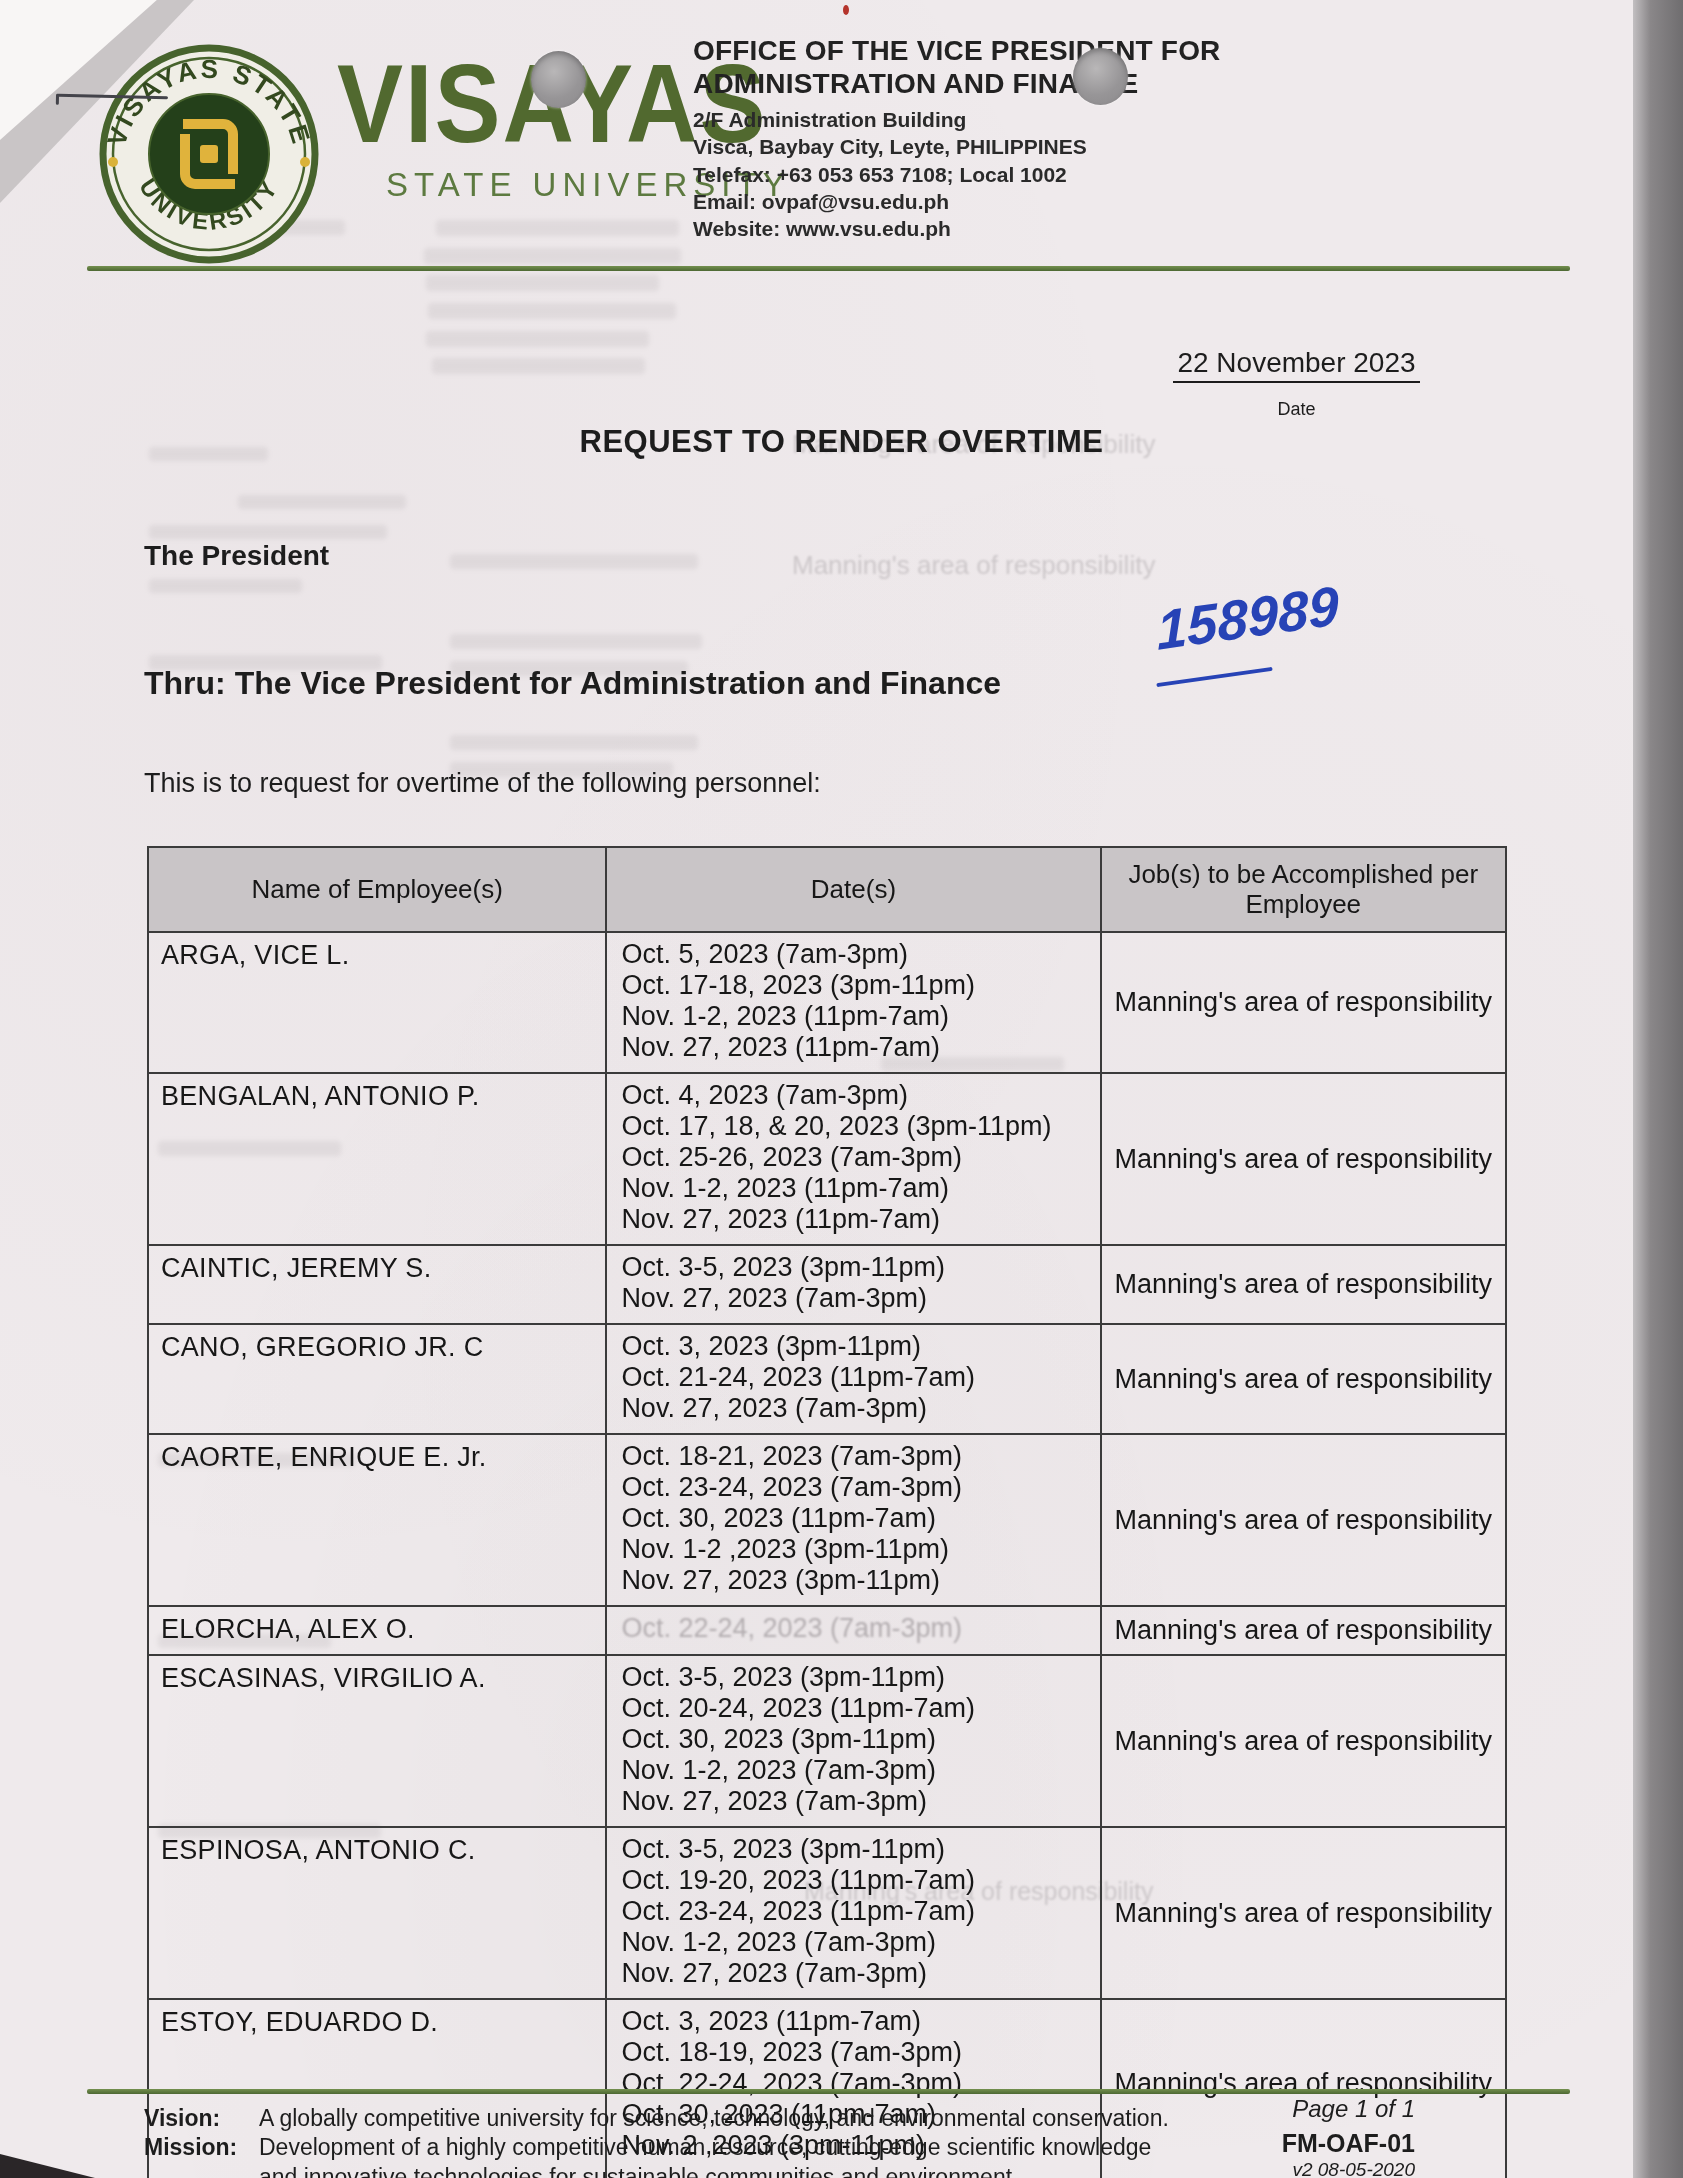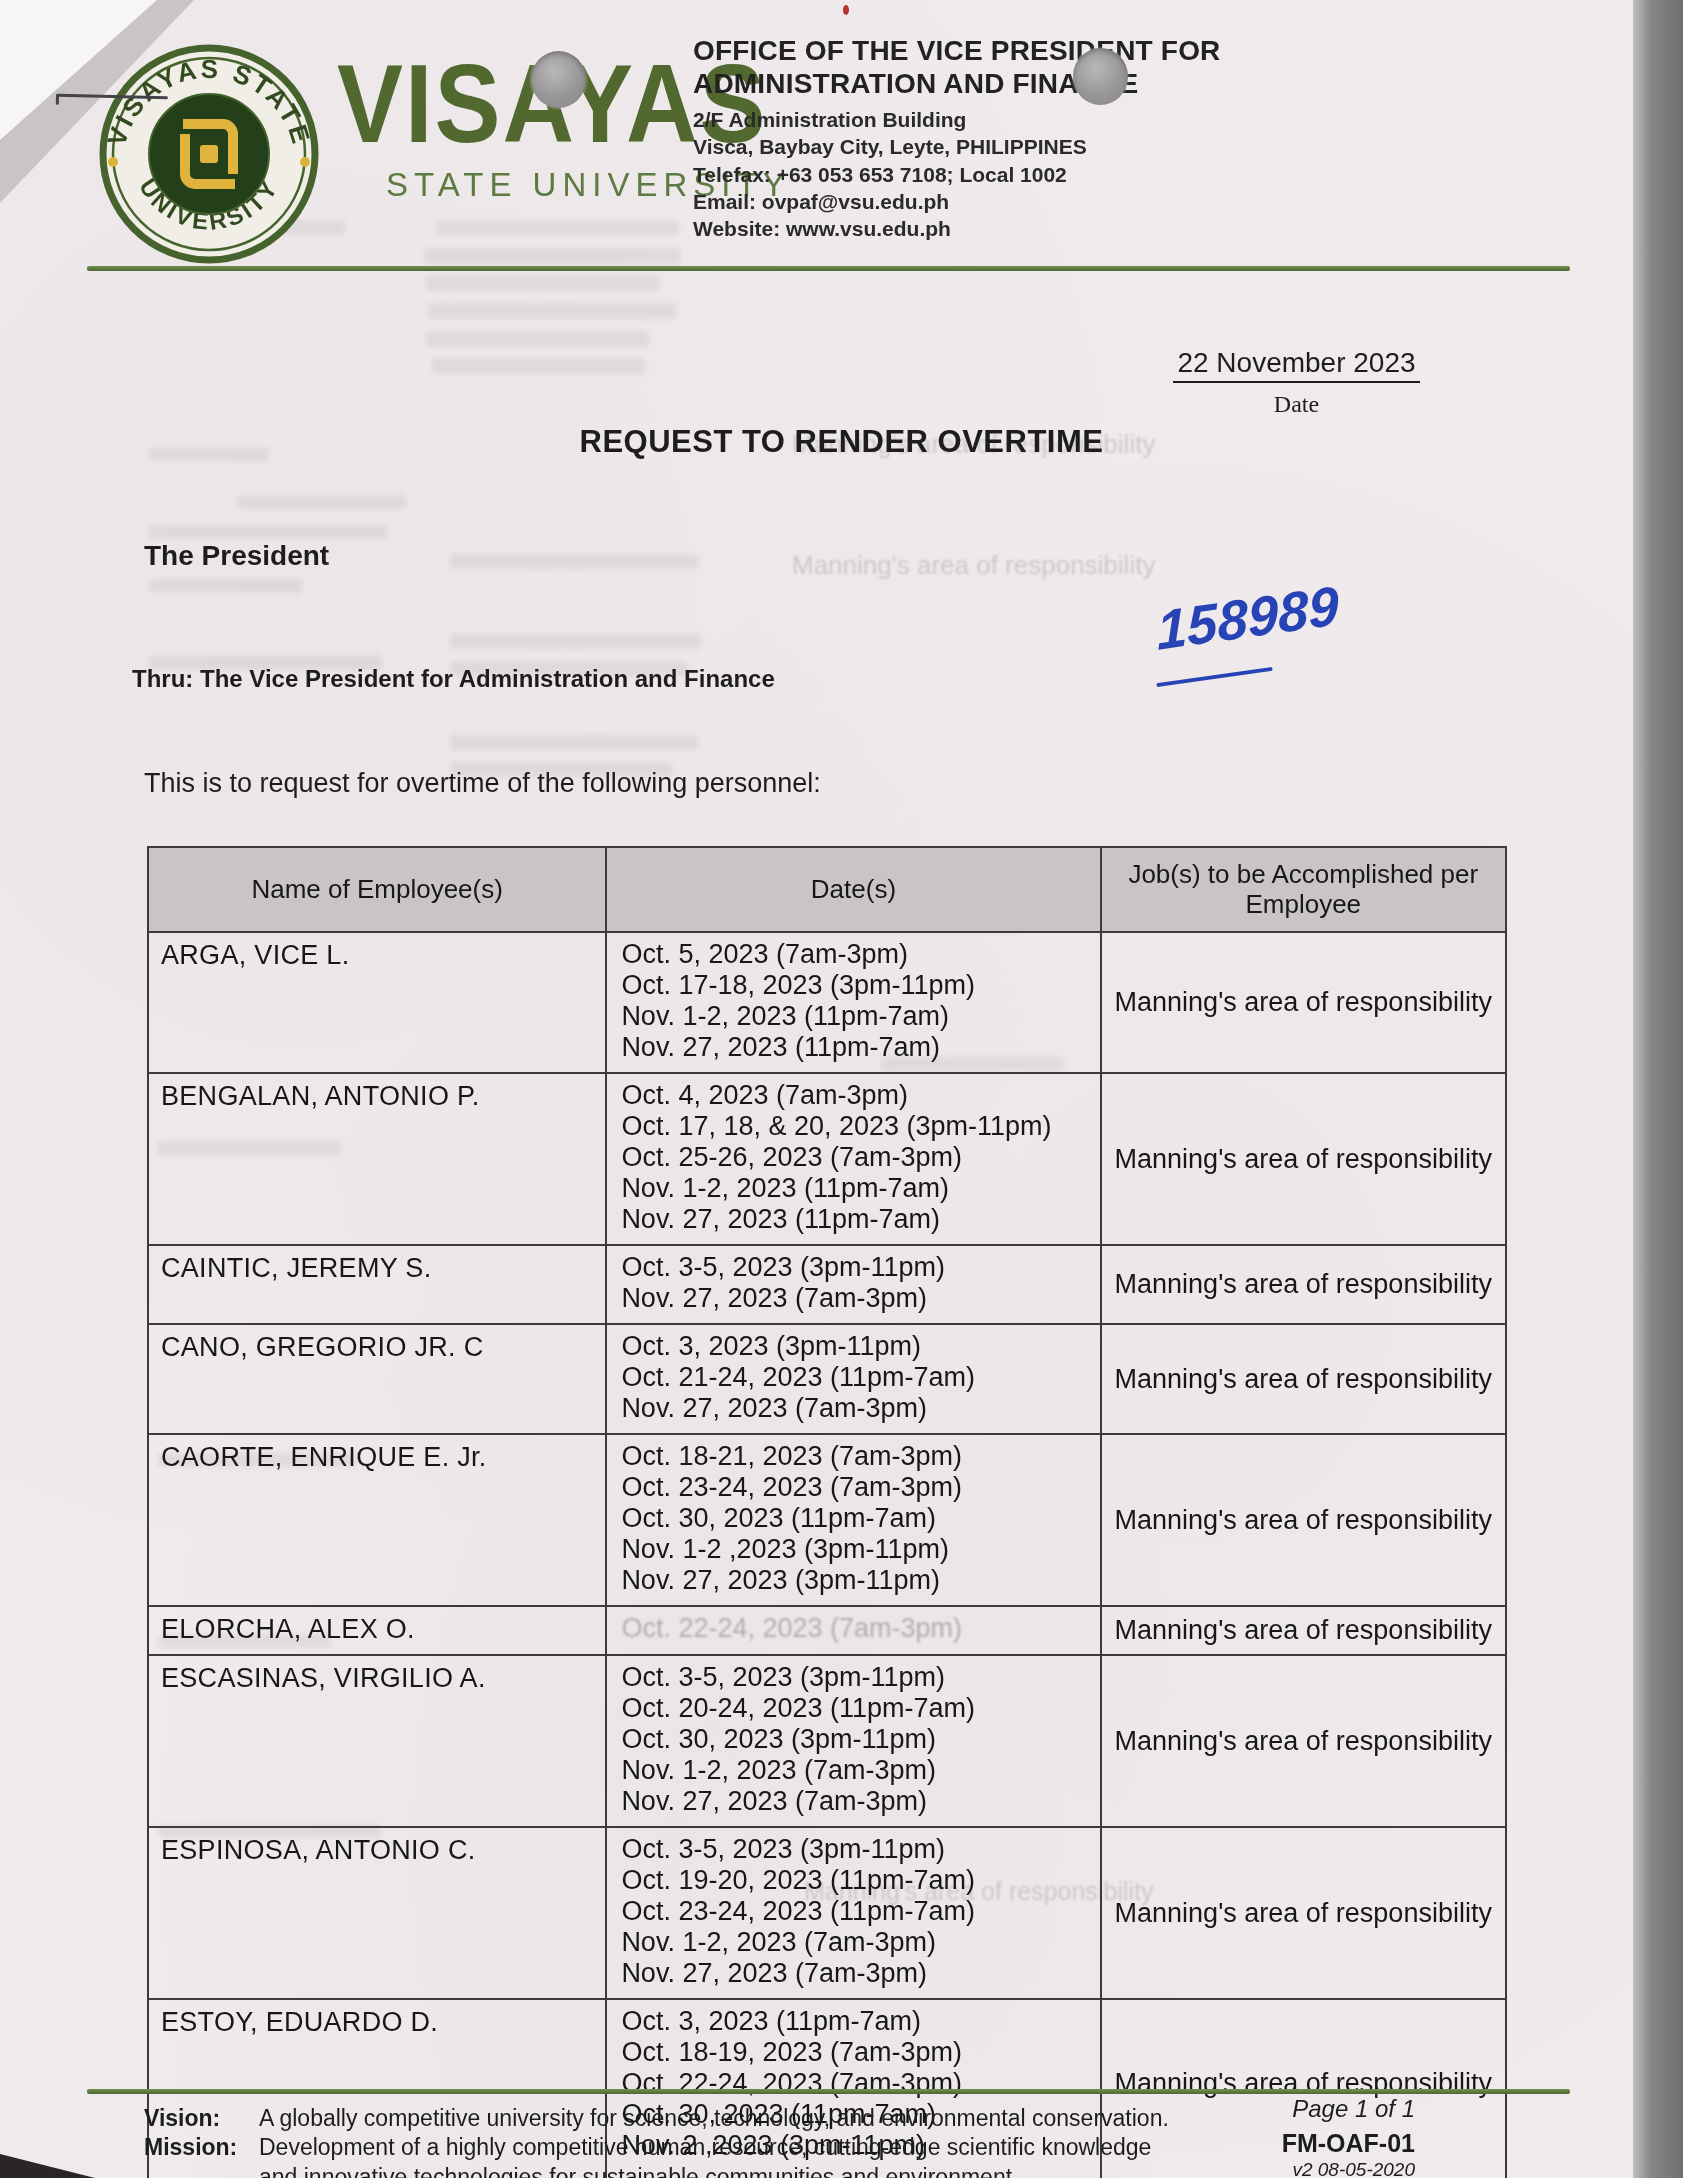--- a/index.html
+++ b/index.html
@@ -43,25 +43,25 @@
   .office-block{position:absolute;left:693px;top:34px;width:673px;}
   .office-name{font-size:28px;font-weight:800;line-height:1.18;letter-spacing:0.2px;color:#222;}
   .office-details{margin-top:6px;font-size:21px;font-weight:600;line-height:1.3;color:#2a2a2a;}
   .rule{position:absolute;left:87px;width:1483px;height:5px;
     background:linear-gradient(#74904f,#4d6833);border-radius:2px;}
   .rule-top{top:266px;}
   .rule-bottom{top:2089px;}
   
   .date-block{position:absolute;left:1148px;top:347px;width:297px;text-align:center;}
   .date-value{display:inline-block;font-size:28px;border-bottom:2.5px solid #1c1c1c;padding:0 4px 2px 4px;}
-  .date-label{font-size:24px;margin-top:8px;font-family:Liberation Serif, serif;}
+  .date-label{font-size:18px;margin-top:16px;}
   .doc-title{position:absolute;left:0;top:424px;width:1683px;text-align:center;
     font-size:31px;font-weight:700;letter-spacing:0.5px;}
   .addressee{position:absolute;left:144px;top:540px;font-size:28px;font-weight:700;}
-  .thru-line{position:absolute;left:132px;top:665px;font-size:24px;font-weight:700;}
+  .thru-line{position:absolute;left:144px;top:665px;font-size:32px;font-weight:700;}
   .intro-line{position:absolute;left:144px;top:768px;font-size:27px;}
   .handwritten{position:absolute;left:1156px;top:586px;color:#2743b6;font-size:55px;
     font-style:italic;font-weight:600;letter-spacing:0px;transform:rotate(-8deg) skewX(-6deg);z-index:4;}
   .handwritten-underline{position:absolute;left:1156px;top:675px;width:117px;height:4px;
     background:#2743b6;transform:rotate(-8deg);border-radius:2px;z-index:4;}
   
   .ot-table{position:absolute;left:147px;top:846px;width:1360px;border-collapse:collapse;
     font-size:27px;color:#171717;}
   .ot-table col.c1{width:459px;} .ot-table col.c2{width:495px;} .ot-table col.c3{width:406px;}
   .ot-table th,.ot-table td{border:2px solid #3b3b3b;}

